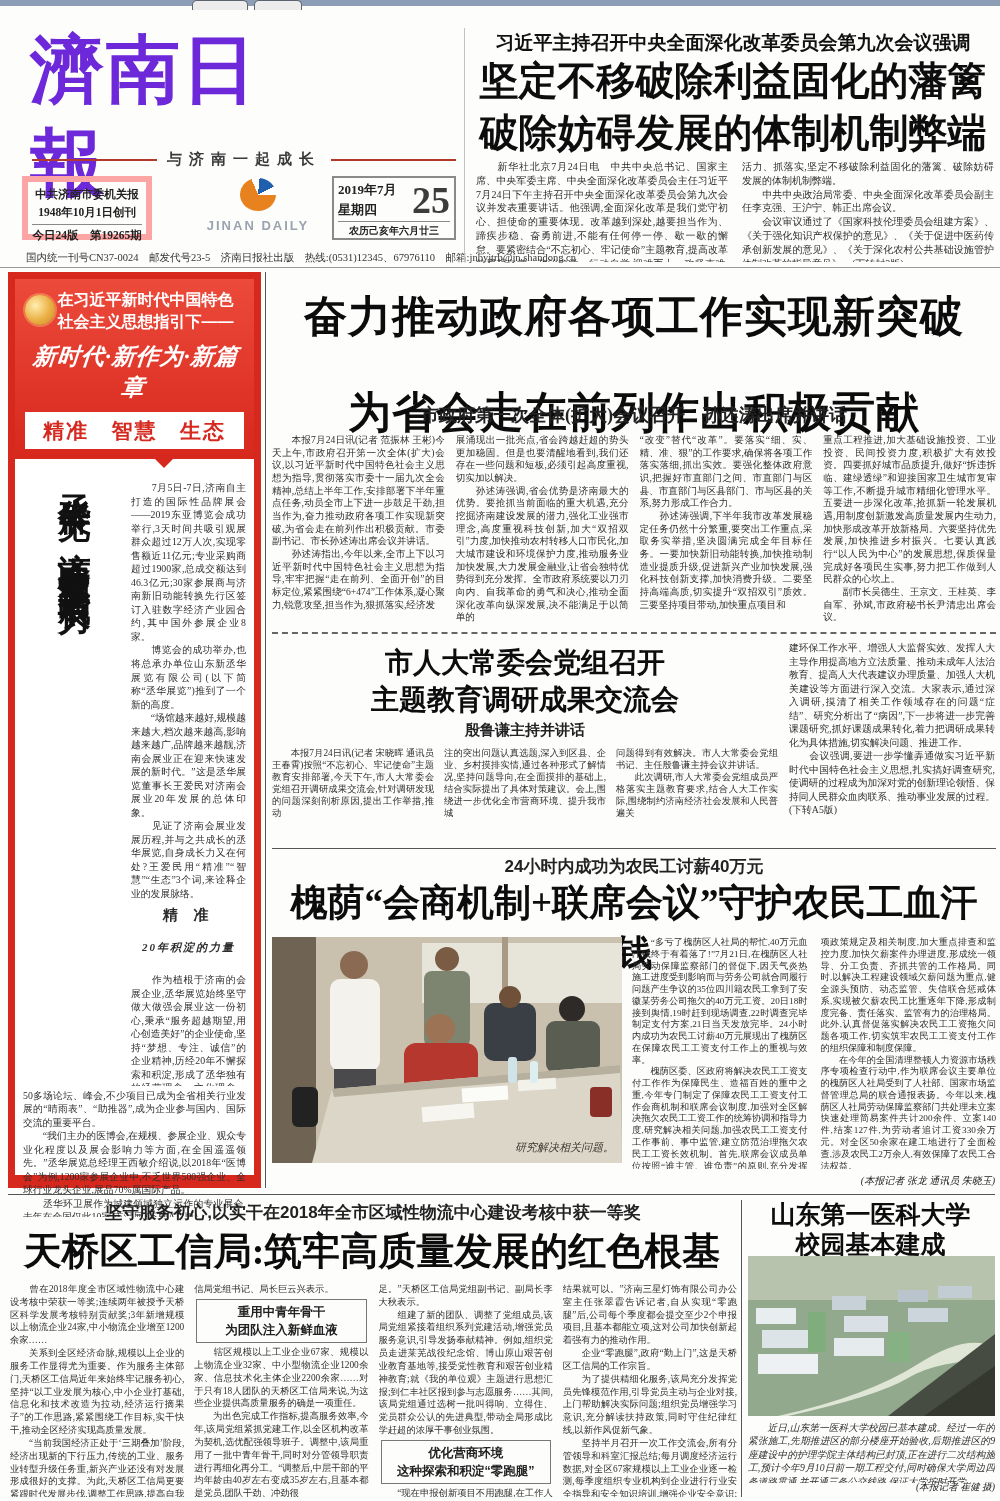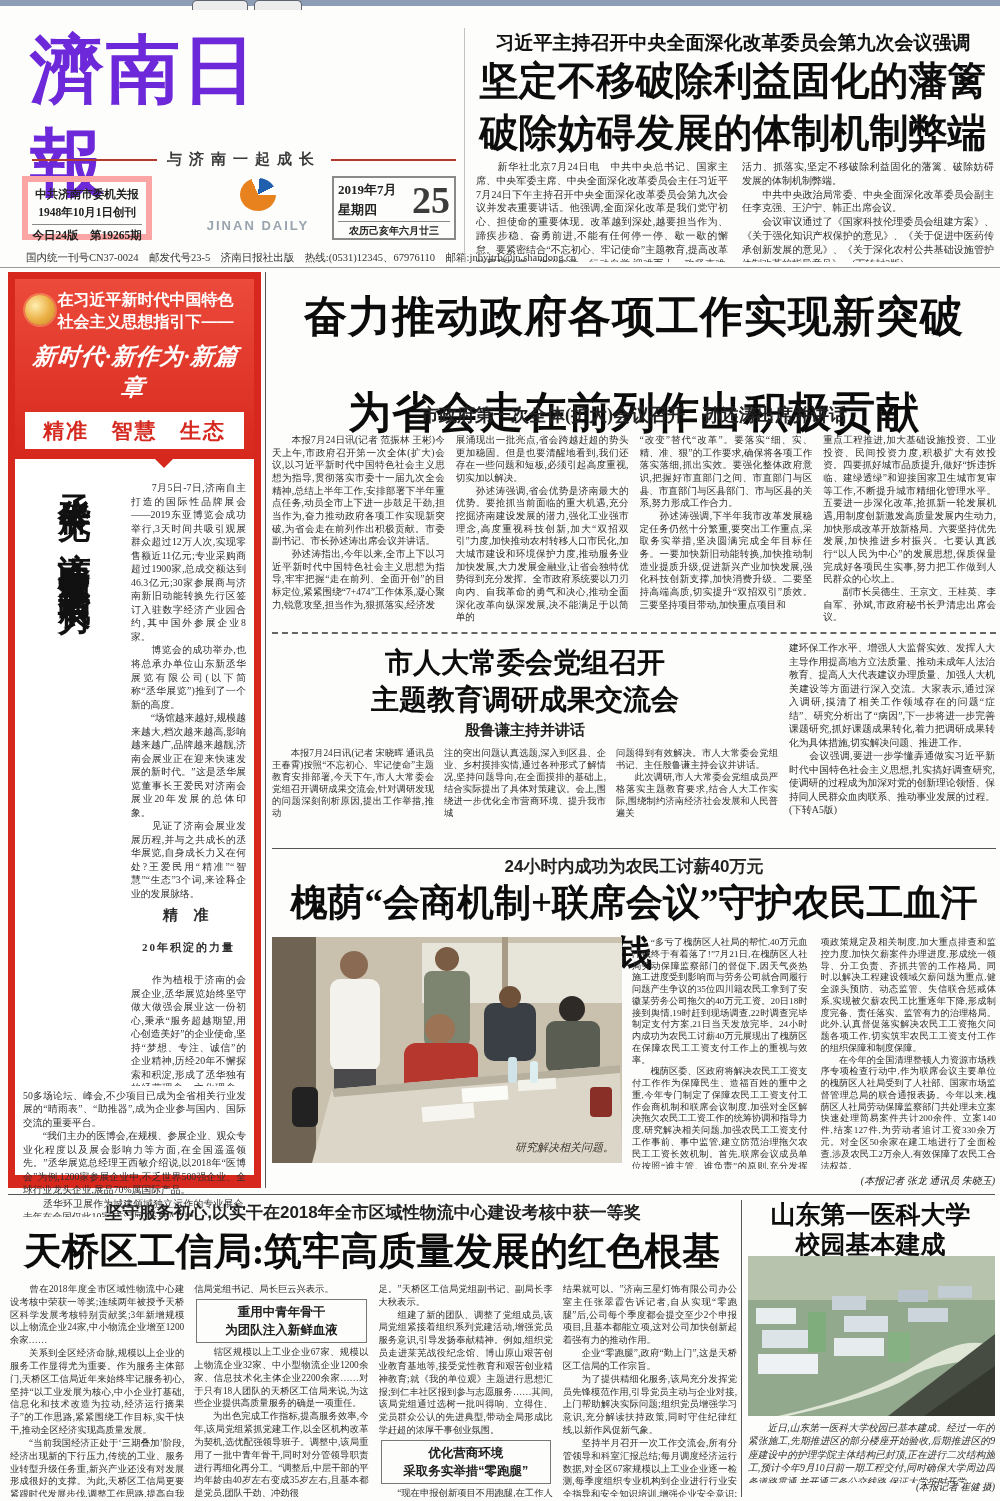--- a/index.html
+++ b/index.html
@@ -48,21 +48,21 @@
   .rb-s3{color:#fff;font-weight:bold;font-style:italic;font-size:23px;text-align:center;margin:7px 0 9px;transform:skewX(-5deg);letter-spacing:1px;}
   .rb-band{background:#fff;margin:0 4px;padding:5px 0 4px;text-align:center;}
   .rb-band span{color:#d5281e;font-weight:bold;font-size:21px;letter-spacing:2px;margin:0 9px;}
   .rb-body{padding:5px 8px 0;position:relative;}
   .rb-tri{position:absolute;left:140px;top:0;width:0;height:0;border-left:9px solid transparent;border-right:9px solid transparent;border-top:9px solid #d7281d;}
   .rb-row{display:flex;gap:6px;margin-top:4px;}
   .rb-vwrap{width:102px;display:flex;justify-content:center;height:618px;}
   .rb-vhead{writing-mode:vertical-rl;font-size:33px;font-weight:bold;letter-spacing:5px;line-height:1.05;color:#111;}
   .rb-col{flex:1;height:618px;font-size:9.8px;}
   .rb-sub1{text-align:center;font-weight:bold;font-size:15px;letter-spacing:6px;margin:5px 0 1px;white-space:normal;}
-  .rb-sub2{text-align:center;font-weight:bold;font-size:11px;letter-spacing:2px;margin-bottom:4px;white-space:normal;}
+  .rb-sub2{text-align:center;font-weight:bold;font-size:11px;letter-spacing:2px;margin-bottom:4px;white-space:normal;font-style:italic;}
   .rb-wide{font-size:9.8px;height:128px;margin-top:3px;}
   
   .main-h{left:272px;width:724px;text-align:center;font-weight:bold;color:#0c0c0c;font-size:43px;letter-spacing:1px;}
   .main-sub{left:272px;top:403px;width:724px;text-align:center;font-weight:bold;font-size:18px;}
   .main-cols{left:272px;top:434px;width:724px;height:194px;display:flex;gap:11px;}
   .main-col{flex:1;font-size:9.6px;line-height:1.32;}
   .dashed{left:272px;top:632px;width:724px;border-top:2px dashed #666;}
   
   .renda-h{left:272px;width:506px;text-align:center;font-weight:bold;font-size:28px;color:#0d0d0d;}
   .renda-sub{left:272px;top:721px;width:506px;text-align:center;font-weight:bold;font-size:15px;}
@@ -176,21 +176,21 @@
 　　“我们主办的医博会,在规模、参展企业、观众专业化程度以及展会影响力等方面,在全国遥遥领先。”丞华展览总经理王西敏介绍说,以2018年“医博会”为例,1200家参展企业中,不乏世界500强企业、全球行业龙头企业,展品70%属国际产品。
 　　丞华环卫展作为城建领域独立运作的专业展会,去年在全国仅此10家,市温展,(下转A11版)</div>
     </div>
   </div>
 
   <div class="abs main-h" style="top:288px;">奋力推动政府各项工作实现新突破</div>
   <div class="abs main-h" style="top:348px;margin-top:36px;">为省会走在前列作出积极贡献</div>
   <div class="abs main-sub">市政府第一次全体(扩大)会议召开　孙述涛出席并讲话</div>
   <div class="abs main-cols">
     <div class="main-col txt">　　本报7月24日讯(记者 范振林 王彬)今天上午,市政府召开第一次全体(扩大)会议,以习近平新时代中国特色社会主义思想为指导,贯彻落实市委十一届九次全会精神,总结上半年工作,安排部署下半年重点任务,动员全市上下进一步鼓足干劲,担当作为,奋力推动政府各项工作实现新突破,为省会走在前列作出积极贡献。市委副书记、市长孙述涛出席会议并讲话。
-　　孙述涛指出,今年以来,全市上下以习近平新时代中国特色社会主义思想为指导,牢牢把握“走在前列、全面开创”的目标定位,紧紧围绕“7+474”工作体系,凝心聚力,锐意攻坚,担当作为,狠抓落实,经济发</div>
+　　孙述涛指出,今年以来,全市上下以习近平新时代中国特色社会主义思想为指导,牢牢把握“走在前列、全面开创”的目标定位,紧紧围绕“6+474”工作体系,凝心聚力,锐意攻坚,担当作为,狠抓落实,经济发</div>
     <div class="main-col txt">展涌现出一批亮点,省会跨越赶超的势头更加稳固。但是也要清醒地看到,我们还存在一些问题和短板,必须引起高度重视,切实加以解决。
 　　孙述涛强调,省会优势是济南最大的优势。要抢抓当前面临的重大机遇,充分挖掘济南建设发展的潜力,强化工业强市理念,高度重视科技创新,加大“双招双引”力度,加快推动农村转移人口市民化,加大城市建设和环境保护力度,推动服务业加快发展,大力发展金融业,让省会独特优势得到充分发挥。全市政府系统要以刀刃向内、自我革命的勇气和决心,推动全面深化改革向纵深发展,决不能满足于以简单的</div>
     <div class="main-col txt">“改变”替代“改革”。要落实“细、实、精、准、狠”的工作要求,确保将各项工作落实落细,抓出实效。要强化整体政府意识,把握好市直部门之间、市直部门与区县、市直部门与区县部门、市与区县的关系,努力形成工作合力。
 　　孙述涛强调,下半年我市改革发展稳定任务仍然十分繁重,要突出工作重点,采取务实举措,坚决圆满完成全年目标任务。一要加快新旧动能转换,加快推动制造业提质升级,促进新兴产业加快发展,强化科技创新支撑,加快消费升级。二要坚持高端高质,切实提升“双招双引”质效。三要坚持项目带动,加快重点项目和</div>
     <div class="main-col txt">重点工程推进,加大基础设施投资、工业投资、民间投资力度,积极扩大有效投资。四要抓好城市品质提升,做好“拆违拆临、建绿透绿”和迎接国家卫生城市复审等工作,不断提升城市精细化管理水平。五要进一步深化改革,抢抓新一轮发展机遇,用制度创新激发高质量发展内生动力,加快形成改革开放新格局。六要坚持优先发展,加快推进乡村振兴。七要认真践行“以人民为中心”的发展思想,保质保量完成好各项民生实事,努力把工作做到人民群众的心坎上。
 　　副市长吴德生、王京文、王桂英、李自军、孙斌,市政府秘书长尹清忠出席会议。</div>
   </div>
   <div class="abs dashed"></div>
 
   <div class="abs renda-h" style="top:644px;">市人大常委会党组召开</div>
@@ -268,21 +268,21 @@
         <div>为团队注入新鲜血液</div>
       </div>
       <span class="txt">　　辖区规模以上工业企业67家、规模以上物流企业32家、中小型物流企业1200余家、信息技术化主体企业2200余家……对于只有18人团队的天桥区工信局来说,为这些企业提供高质量服务的确是一项重任。
 　　为出色完成工作指标,提高服务效率,今年,该局党组紧抓党建工作,以全区机构改革为契机,选优配强领导班子。调整中,该局重用了一批中青年骨干,同时对分管领导职责进行再细化再分工。“调整后,中层干部的平均年龄由40岁左右变成35岁左右,且基本都是党员,团队干劲、冲劲很</span>
     </div>
     <div class="tq-col">
       <span class="txt">足。”天桥区工信局党组副书记、副局长李大秋表示。
 　　组建了新的团队、调整了党组成员,该局党组紧接着组织系列党建活动,增强党员服务意识,引导发扬奉献精神。例如,组织党员走进莱芜战役纪念馆、博山原山艰苦创业教育基地等,接受党性教育和艰苦创业精神教育;就《我的单位观》主题进行思想汇报;到仁丰社区报到参与志愿服务……其间,该局党组通过选树一批叫得响、立得住、党员群众公认的先进典型,带动全局形成比学赶超的浓厚干事创业氛围。</span>
       <div class="tq-box sans">
         <div>优化营商环境</div>
-        <div>采取务实举措“零跑腿”</div>
+        <div>这种探索和积淀“零跑腿”</div>
       </div>
       <span class="txt">　　“现在申报创新项目不用跑腿,在工作人员的指导下,我们在网上提交材料、查询</span>
     </div>
     <div class="tq-col">
       <span class="txt">结果就可以。”济南三星灯饰有限公司办公室主任张翠霞告诉记者,自从实现“零跑腿”后,公司每个季度都会提交至少2个申报项目,且基本都能立项,这对公司加快创新起着强有力的推动作用。
 　　企业“零跑腿”,政府“勤上门”,这是天桥区工信局的工作宗旨。
 　　为了提供精细化服务,该局充分发挥党员先锋模范作用,引导党员主动与企业对接,上门帮助解决实际问题;组织党员增强学习意识,充分解读扶持政策,同时守住纪律红线,以新作风促新气象。
 　　坚持半月召开一次工作交流会,所有分管领导和科室汇报总结;每月调度经济运行数据,对全区67家规模以上工业企业逐一检测,每季度组织专业机构到企业进行行业安全指导和安全知识培训,增强企业安全意识;(下转A11版)</span>
     </div>
   </div>

